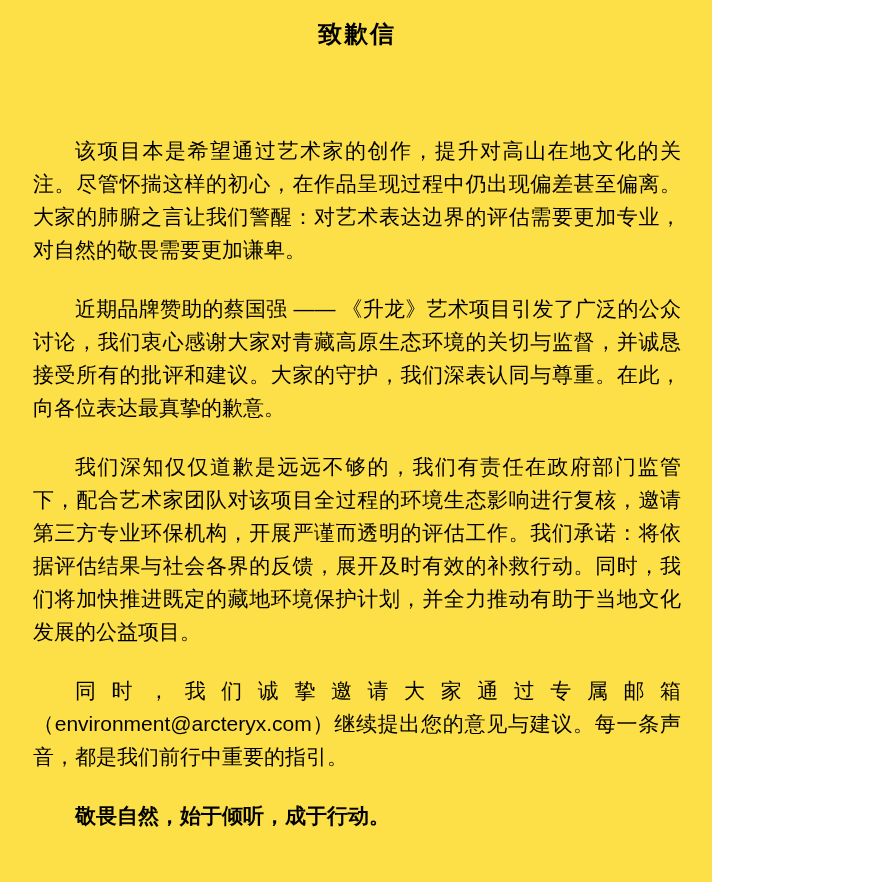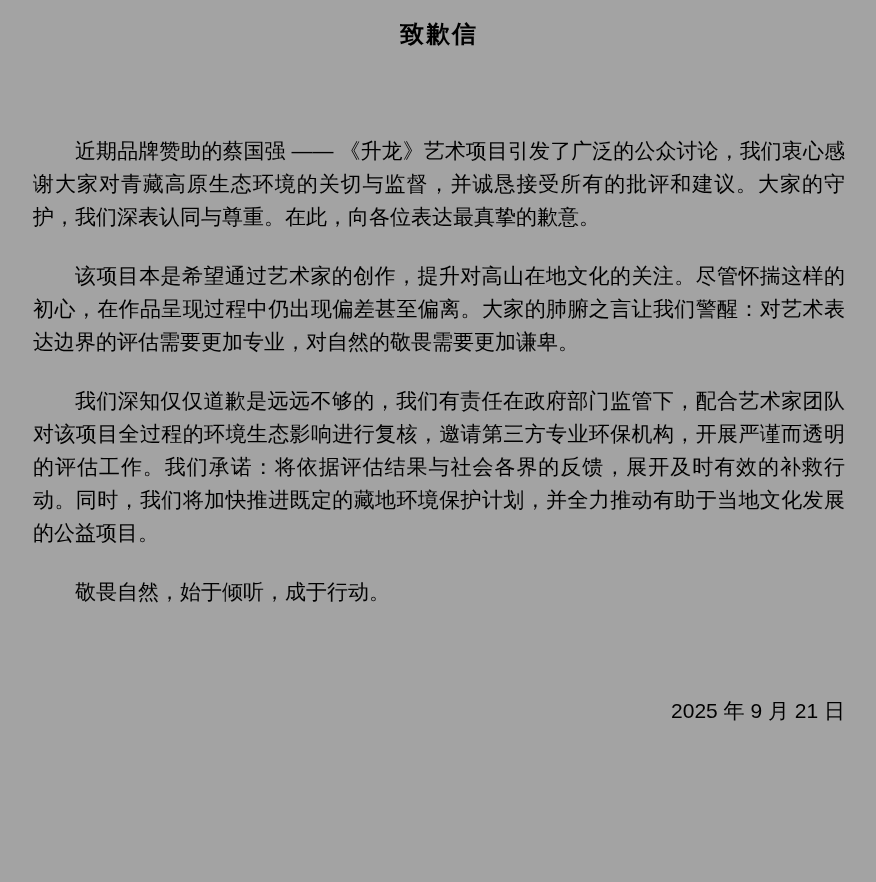--- a/index.html
+++ b/index.html
@@ -5,23 +5,23 @@
   * { box-sizing: border-box; margin: 0; padding: 0; }
   html, body {
     width: 876px;
     background: #ffffff;
   }
   body {
     font-family: "Liberation Sans", "DejaVu Sans", sans-serif;
     color: #000000;
   }
   .page {
-    width: 876px;
+    width: 712px;
     height: 882px;
-    background: #a3a3a3;
+    background: #fde047;
     padding: 20px 31px 0 33px;
     overflow: hidden;
   }
   .letter-title {
     text-align: center;
     font-size: 24px;
     font-weight: 700;
     letter-spacing: 2px;
     line-height: 28px;
   }
@@ -30,20 +30,21 @@
     font-size: 21px;
     line-height: 33px;
     text-align: justify;
   }
   .letter-body p.para {
     text-indent: 2em;
     margin: 0 0 26px 0;
   }
   .closing {
     margin-top: 0;
+    font-weight: bold;
   }
   .closing p.closing-line {
     text-indent: 2em;
     margin: 0;
     line-height: 33px;
   }
   .signature-block {
     margin-top: 84px;
     text-align: right;
     font-size: 21px;
@@ -52,26 +53,27 @@
 </style>
 </head>
 <body>
 
 <div class="page">
 
   <h1 class="letter-title">致歉信</h1>
 
   <div class="letter-body">
 
+    <p class="para">该项目本是希望通过艺术家的创作，提升对高山在地文化的关注。尽管怀揣这样的初心，在作品呈现过程中仍出现偏差甚至偏离。大家的肺腑之言让我们警醒：对艺术表达边界的评估需要更加专业，对自然的敬畏需要更加谦卑。</p>
+
     <p class="para">近期品牌赞助的蔡国强 —— 《升龙》艺术项目引发了广泛的公众讨论，我们衷心感谢大家对青藏高原生态环境的关切与监督，并诚恳接受所有的批评和建议。大家的守护，我们深表认同与尊重。在此，向各位表达最真挚的歉意。</p>
-
-    <p class="para">该项目本是希望通过艺术家的创作，提升对高山在地文化的关注。尽管怀揣这样的初心，在作品呈现过程中仍出现偏差甚至偏离。大家的肺腑之言让我们警醒：对艺术表达边界的评估需要更加专业，对自然的敬畏需要更加谦卑。</p>
 
     <p class="para">我们深知仅仅道歉是远远不够的，我们有责任在政府部门监管下，配合艺术家团队对该项目全过程的环境生态影响进行复核，邀请第三方专业环保机构，开展严谨而透明的评估工作。我们承诺：将依据评估结果与社会各界的反馈，展开及时有效的补救行动。同时，我们将加快推进既定的藏地环境保护计划，并全力推动有助于当地文化发展的公益项目。</p>
 
+    <p class="para">同时，我们诚挚邀请大家通过专属邮箱（environment@arcteryx.com）继续提出您的意见与建议。每一条声音，都是我们前行中重要的指引。</p>
 
     <div class="closing">
       <p class="closing-line">敬畏自然，始于倾听，成于行动。</p>
     </div>
 
   </div>
 
   <div class="signature-block">
     <div>2025 年 9 月 21 日</div>
   </div>

